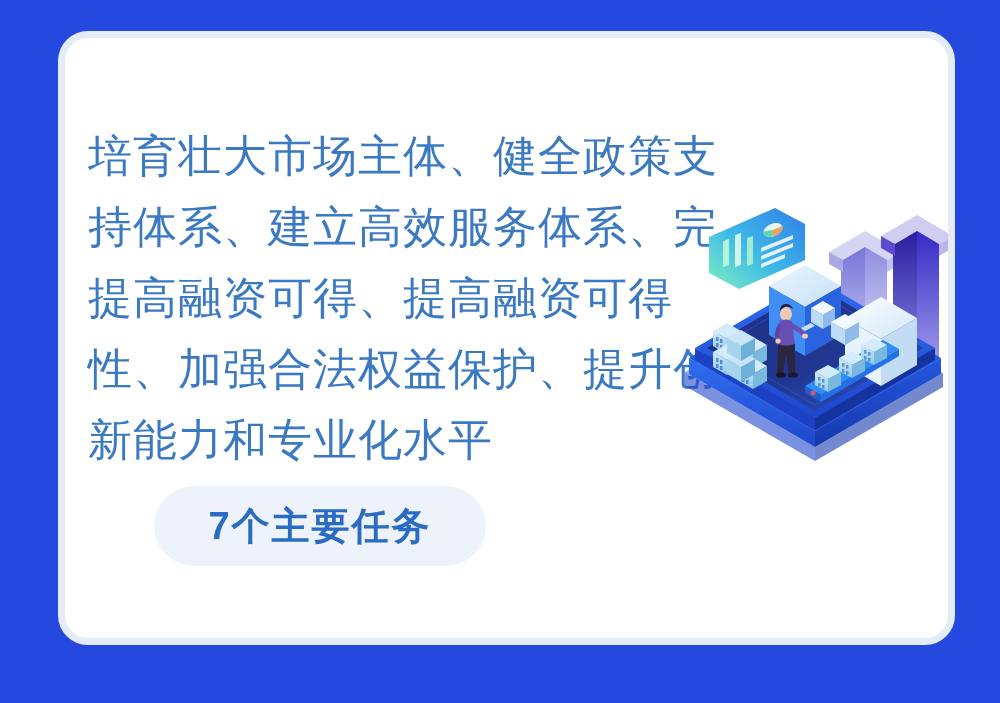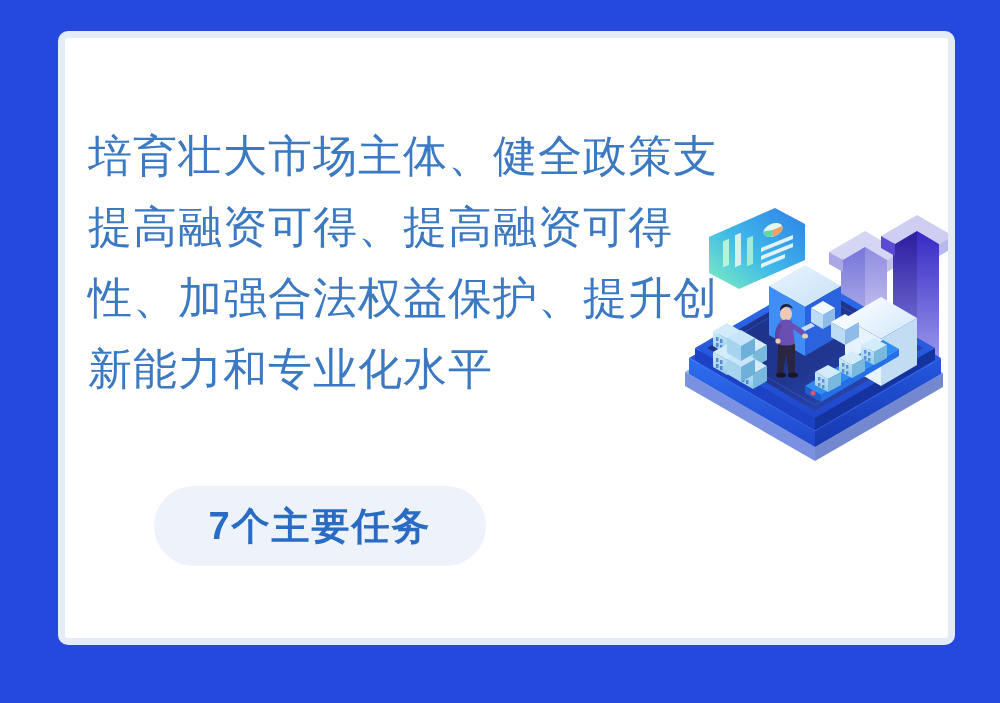--- a/index.html
+++ b/index.html
@@ -24,21 +24,21 @@
   
   #card {
     position: absolute;
     left: 58px;
     top: 31px;
     width: 897px;
     height: 614px;
     box-sizing: border-box;
     background: #ffffff;
     border: 7px solid #e4ecf8;
-    border-radius: 10px;
+    border-radius: 30px;
     overflow: hidden;
   }
 
   
   #headline {
     position: absolute;
     left: 23px;
     top: 82px;
     width: 610px;
   }
@@ -88,20 +88,21 @@
 </style>
 </head>
 <body>
 
 <div id="stage">
 
   <div id="card">
 
     <div id="headline">
       <div class="hl-line">培育壮大市场主体、健全政策支</div>
+      <div class="hl-line">持体系、建立高效服务体系、完</div>
       <div class="hl-line">提高融资可得、提高融资可得</div>
       <div class="hl-line">性、加强合法权益保护、提升创</div>
       <div class="hl-line">新能力和专业化水平</div>
     </div>
 
     <div id="badge">
       <span id="badge-label">7个主要任务</span>
     </div>
 
     <div id="illustration">

